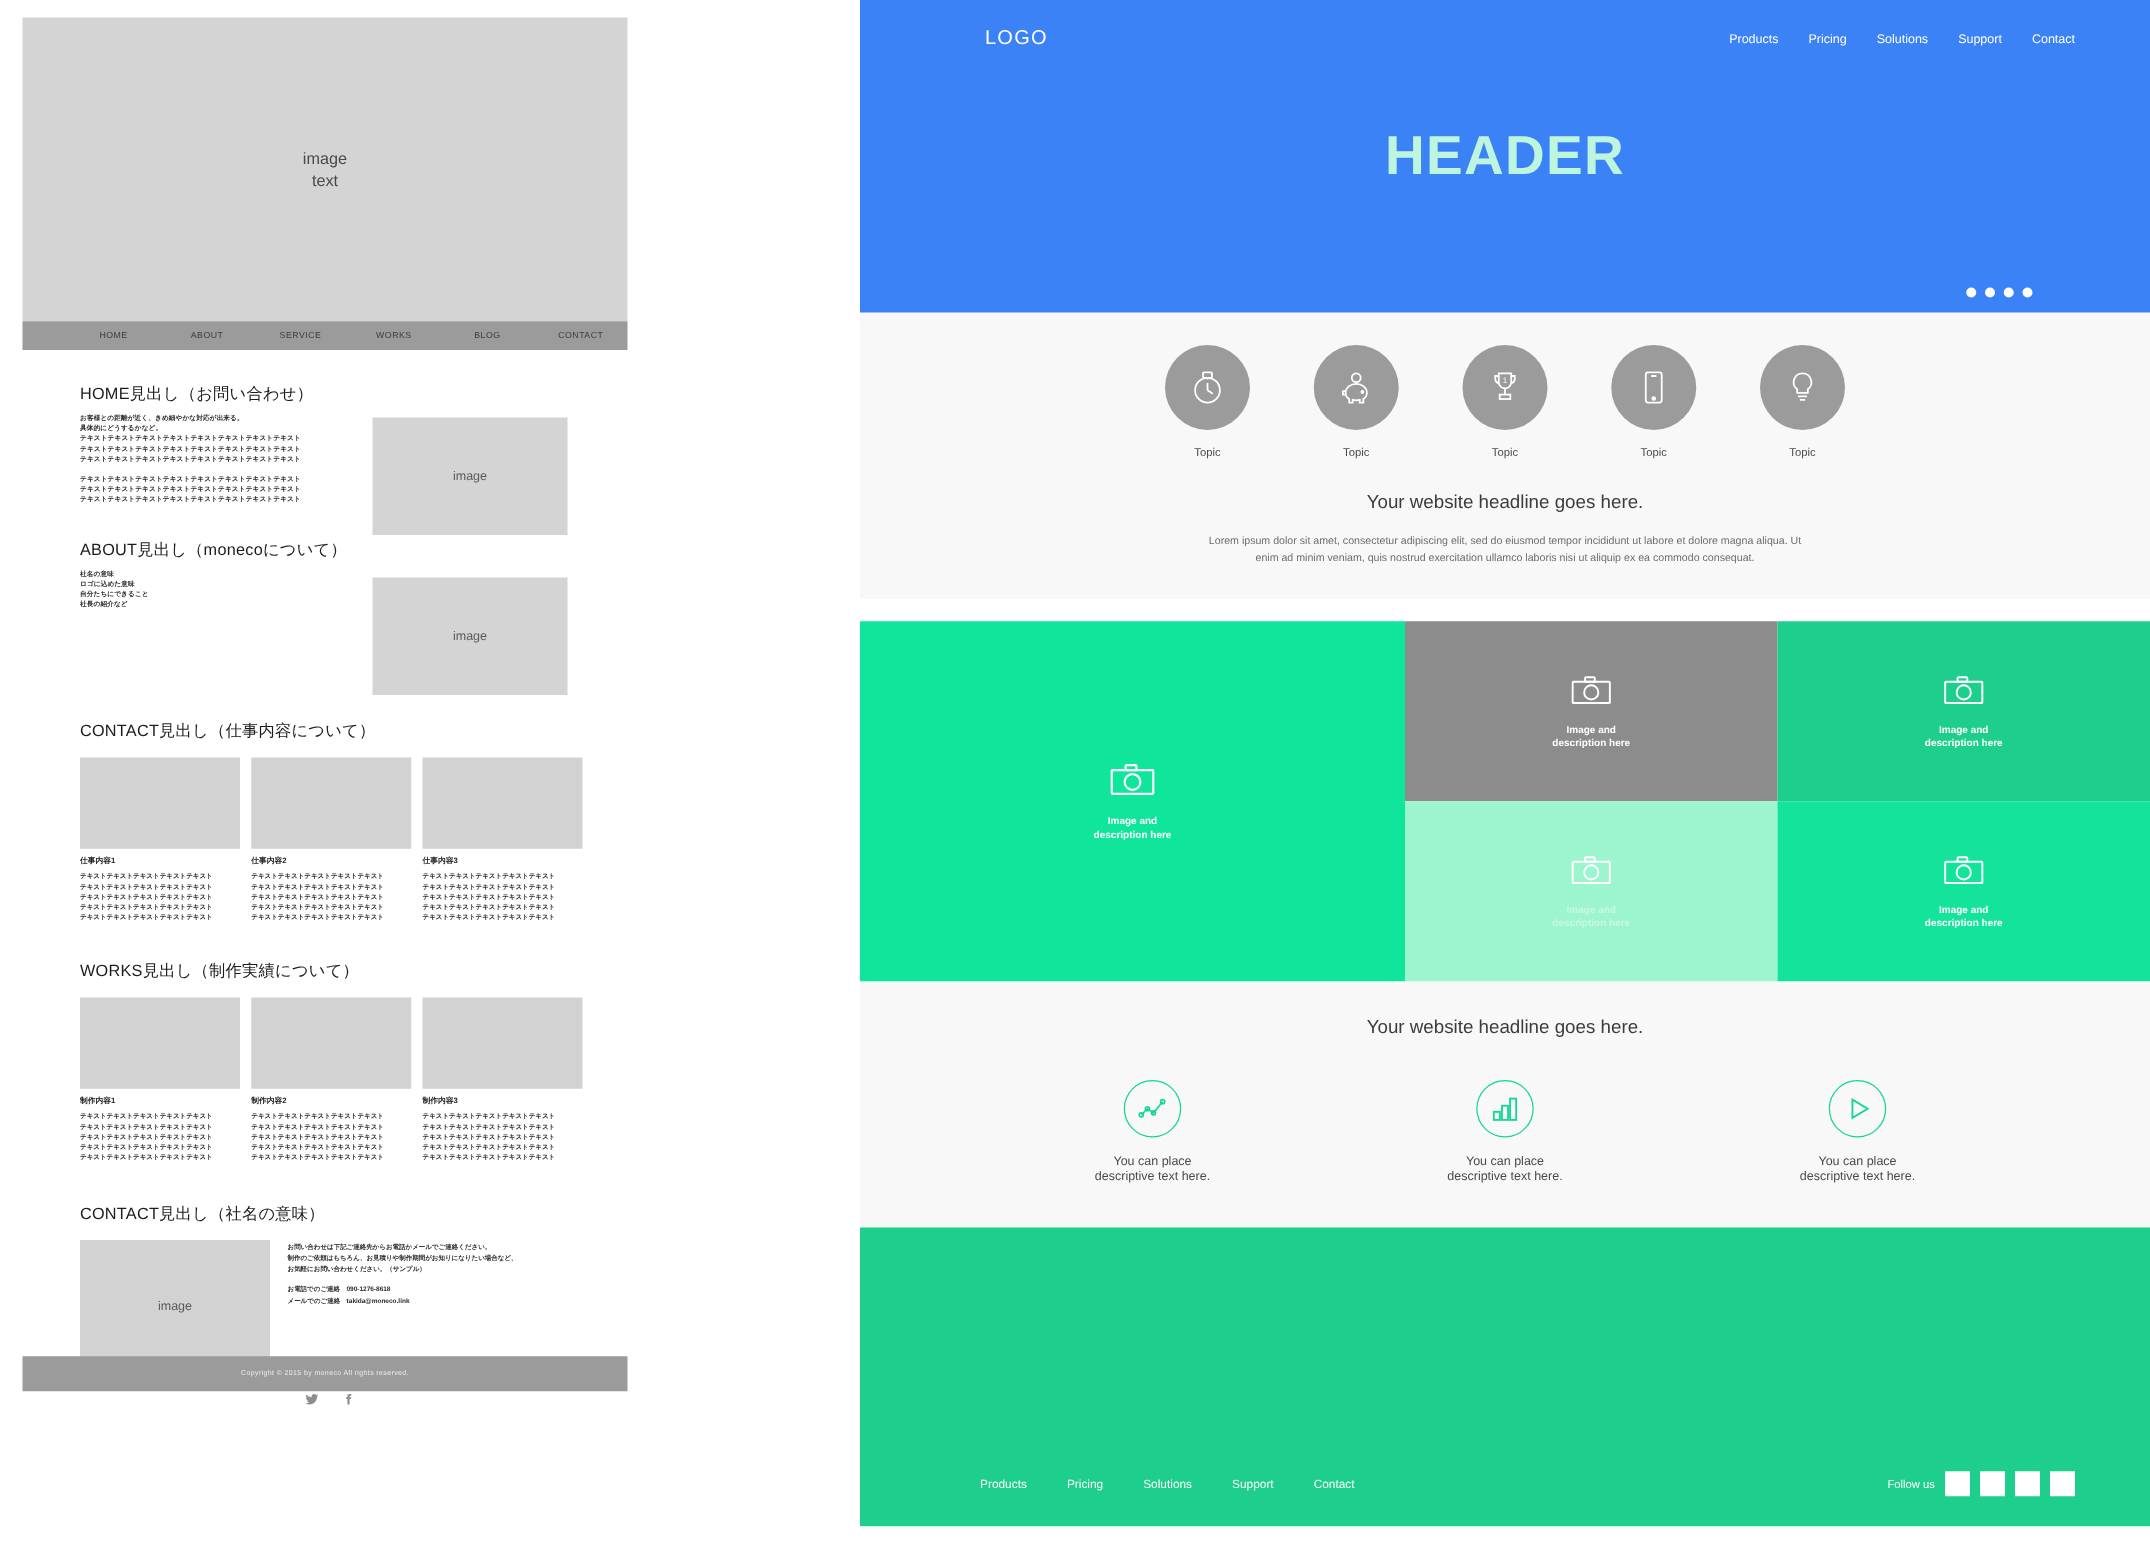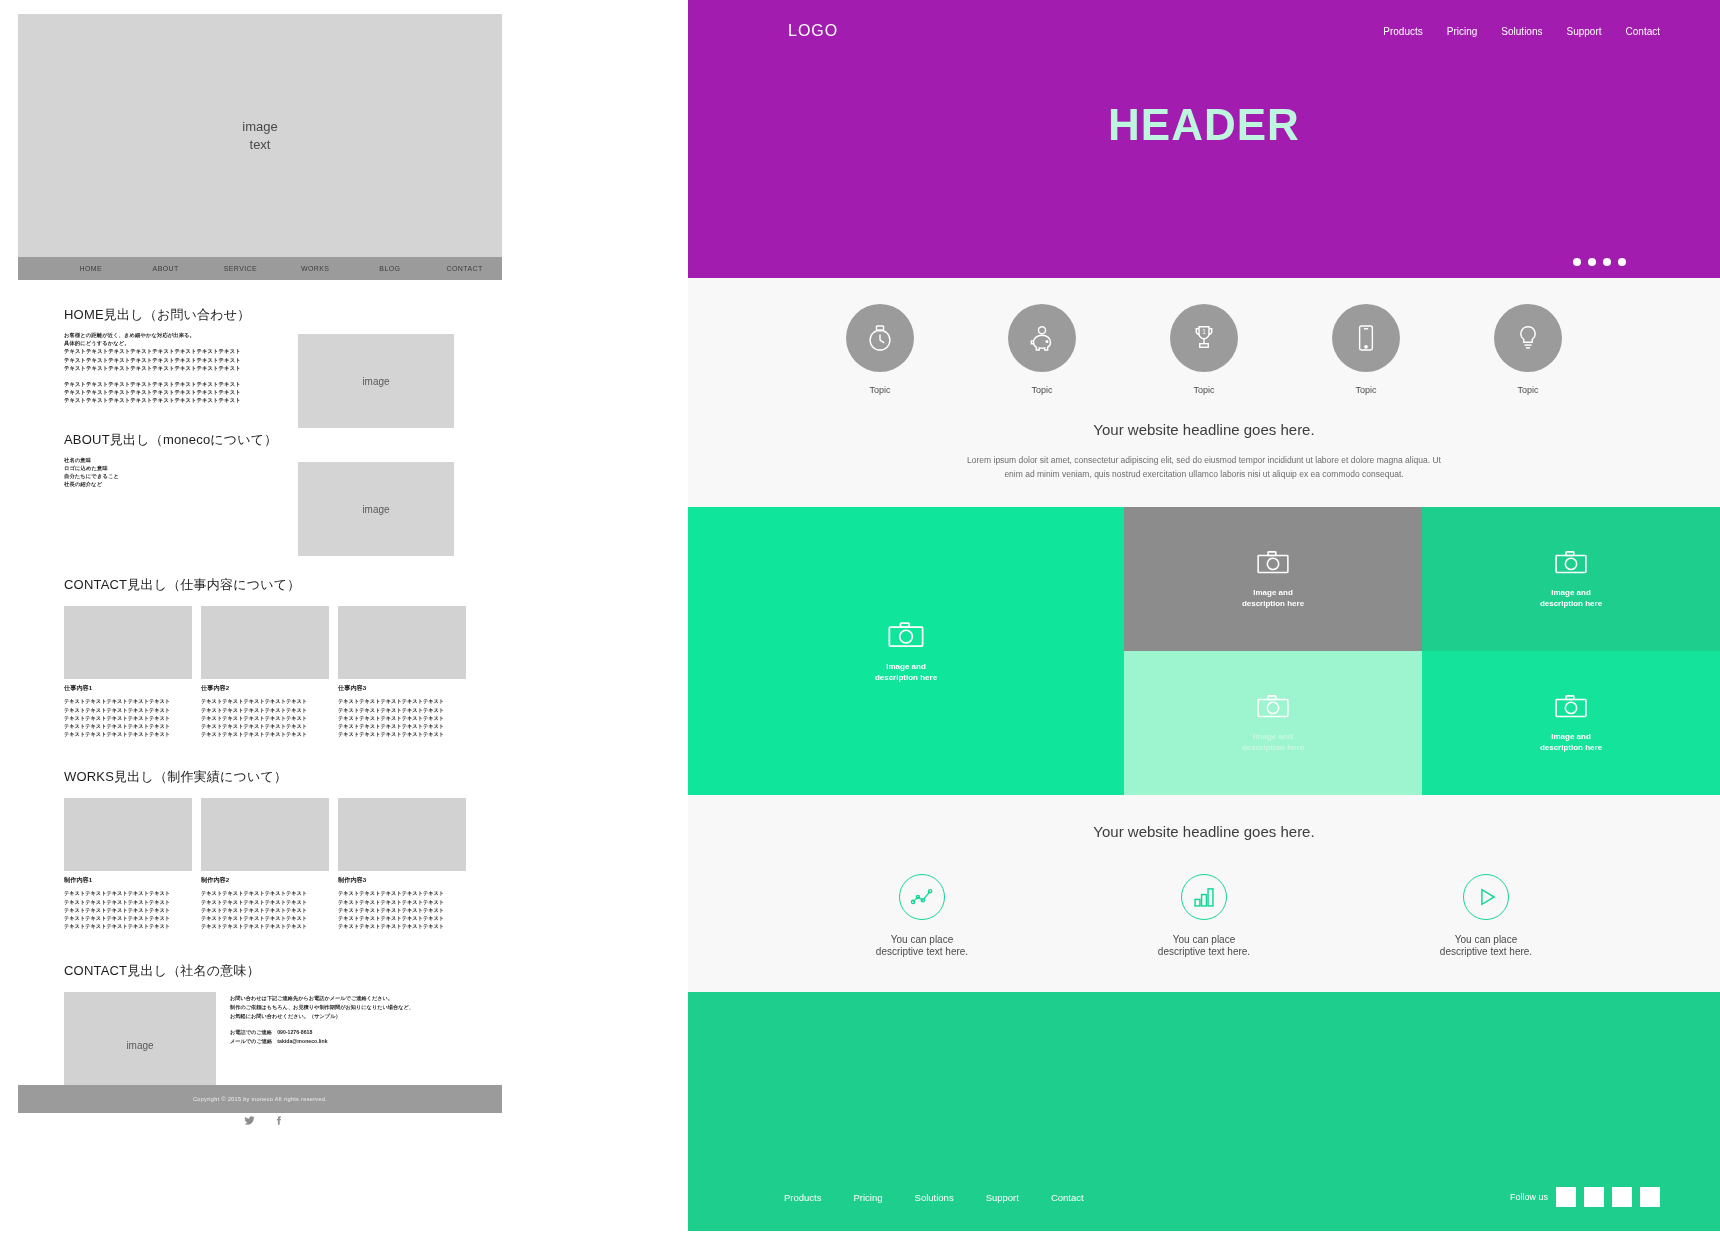--- a/index.html
+++ b/index.html
@@ -101,22 +101,22 @@
   .left-footer span { font-size: 5.6px; color: #efefef; letter-spacing: 0.3px; }
 
   
   .right-panel {
     position: absolute; left: 688px; top: 0;
     width: 1032px; height: 1240px; background: #ffffff;
   }
 
   .r-header {
     position: relative;
-    width: 100%; height: 278px;
-    background: #a21caf;
+    width: 100%; height: 250px;
+    background: #3b82f6;
   }
   .r-topbar {
     display: flex; align-items: center;
     padding: 22px 60px 0 100px;
   }
   .r-logo {
     color: #ffffff; font-size: 16px; letter-spacing: 1px;
   }
   .r-nav { margin-left: auto; display: flex; gap: 24px; }
   .r-nav a { color: #ffffff; font-size: 10px; text-decoration: none; }
@@ -128,39 +128,39 @@
   .r-dots {
     position: absolute; right: 94px; bottom: 12px;
     display: flex; gap: 7px;
   }
   .r-dots i { width: 8px; height: 8px; border-radius: 50%; background: #ffffff; display: block; }
 
   .r-topics {
     background: #f8f8f8;
     padding: 26px 0 0 0;
   }
-  .topic-row { display: flex; justify-content: center; gap: 92px; }
+  .topic-row { display: flex; justify-content: center; gap: 49px; }
   .topic { width: 70px; text-align: center; }
   .topic .circ {
     width: 68px; height: 68px; border-radius: 50%;
     background: #9b9b9b;
     display: flex; align-items: center; justify-content: center;
     margin: 0 auto;
   }
   .topic .tlabel { font-size: 9px; color: #4a4a4a; margin-top: 13px; }
 
   .r-headline {
     background: #f8f8f8; text-align: center; padding-top: 26px;
   }
   .r-headline h3 {
     font-size: 15px; font-weight: 400; color: #3c3c3c;
   }
   .r-headline p {
     font-size: 8.5px; line-height: 13.5px; color: #6d6d6d;
-    width: 480px; margin: 16px auto 0; padding-bottom: 26px;
+    width: 480px; margin: 16px auto 18px; padding-bottom: 26px;
   }
 
   .r-grid { display: flex; width: 100%; height: 288px; }
   .grid-left {
     width: 436px; background: #0fe59b;
     display: flex; align-items: center; justify-content: center;
     flex-direction: column;
   }
   .grid-right { width: 596px; display: flex; flex-wrap: wrap; }
   .g-cell {

